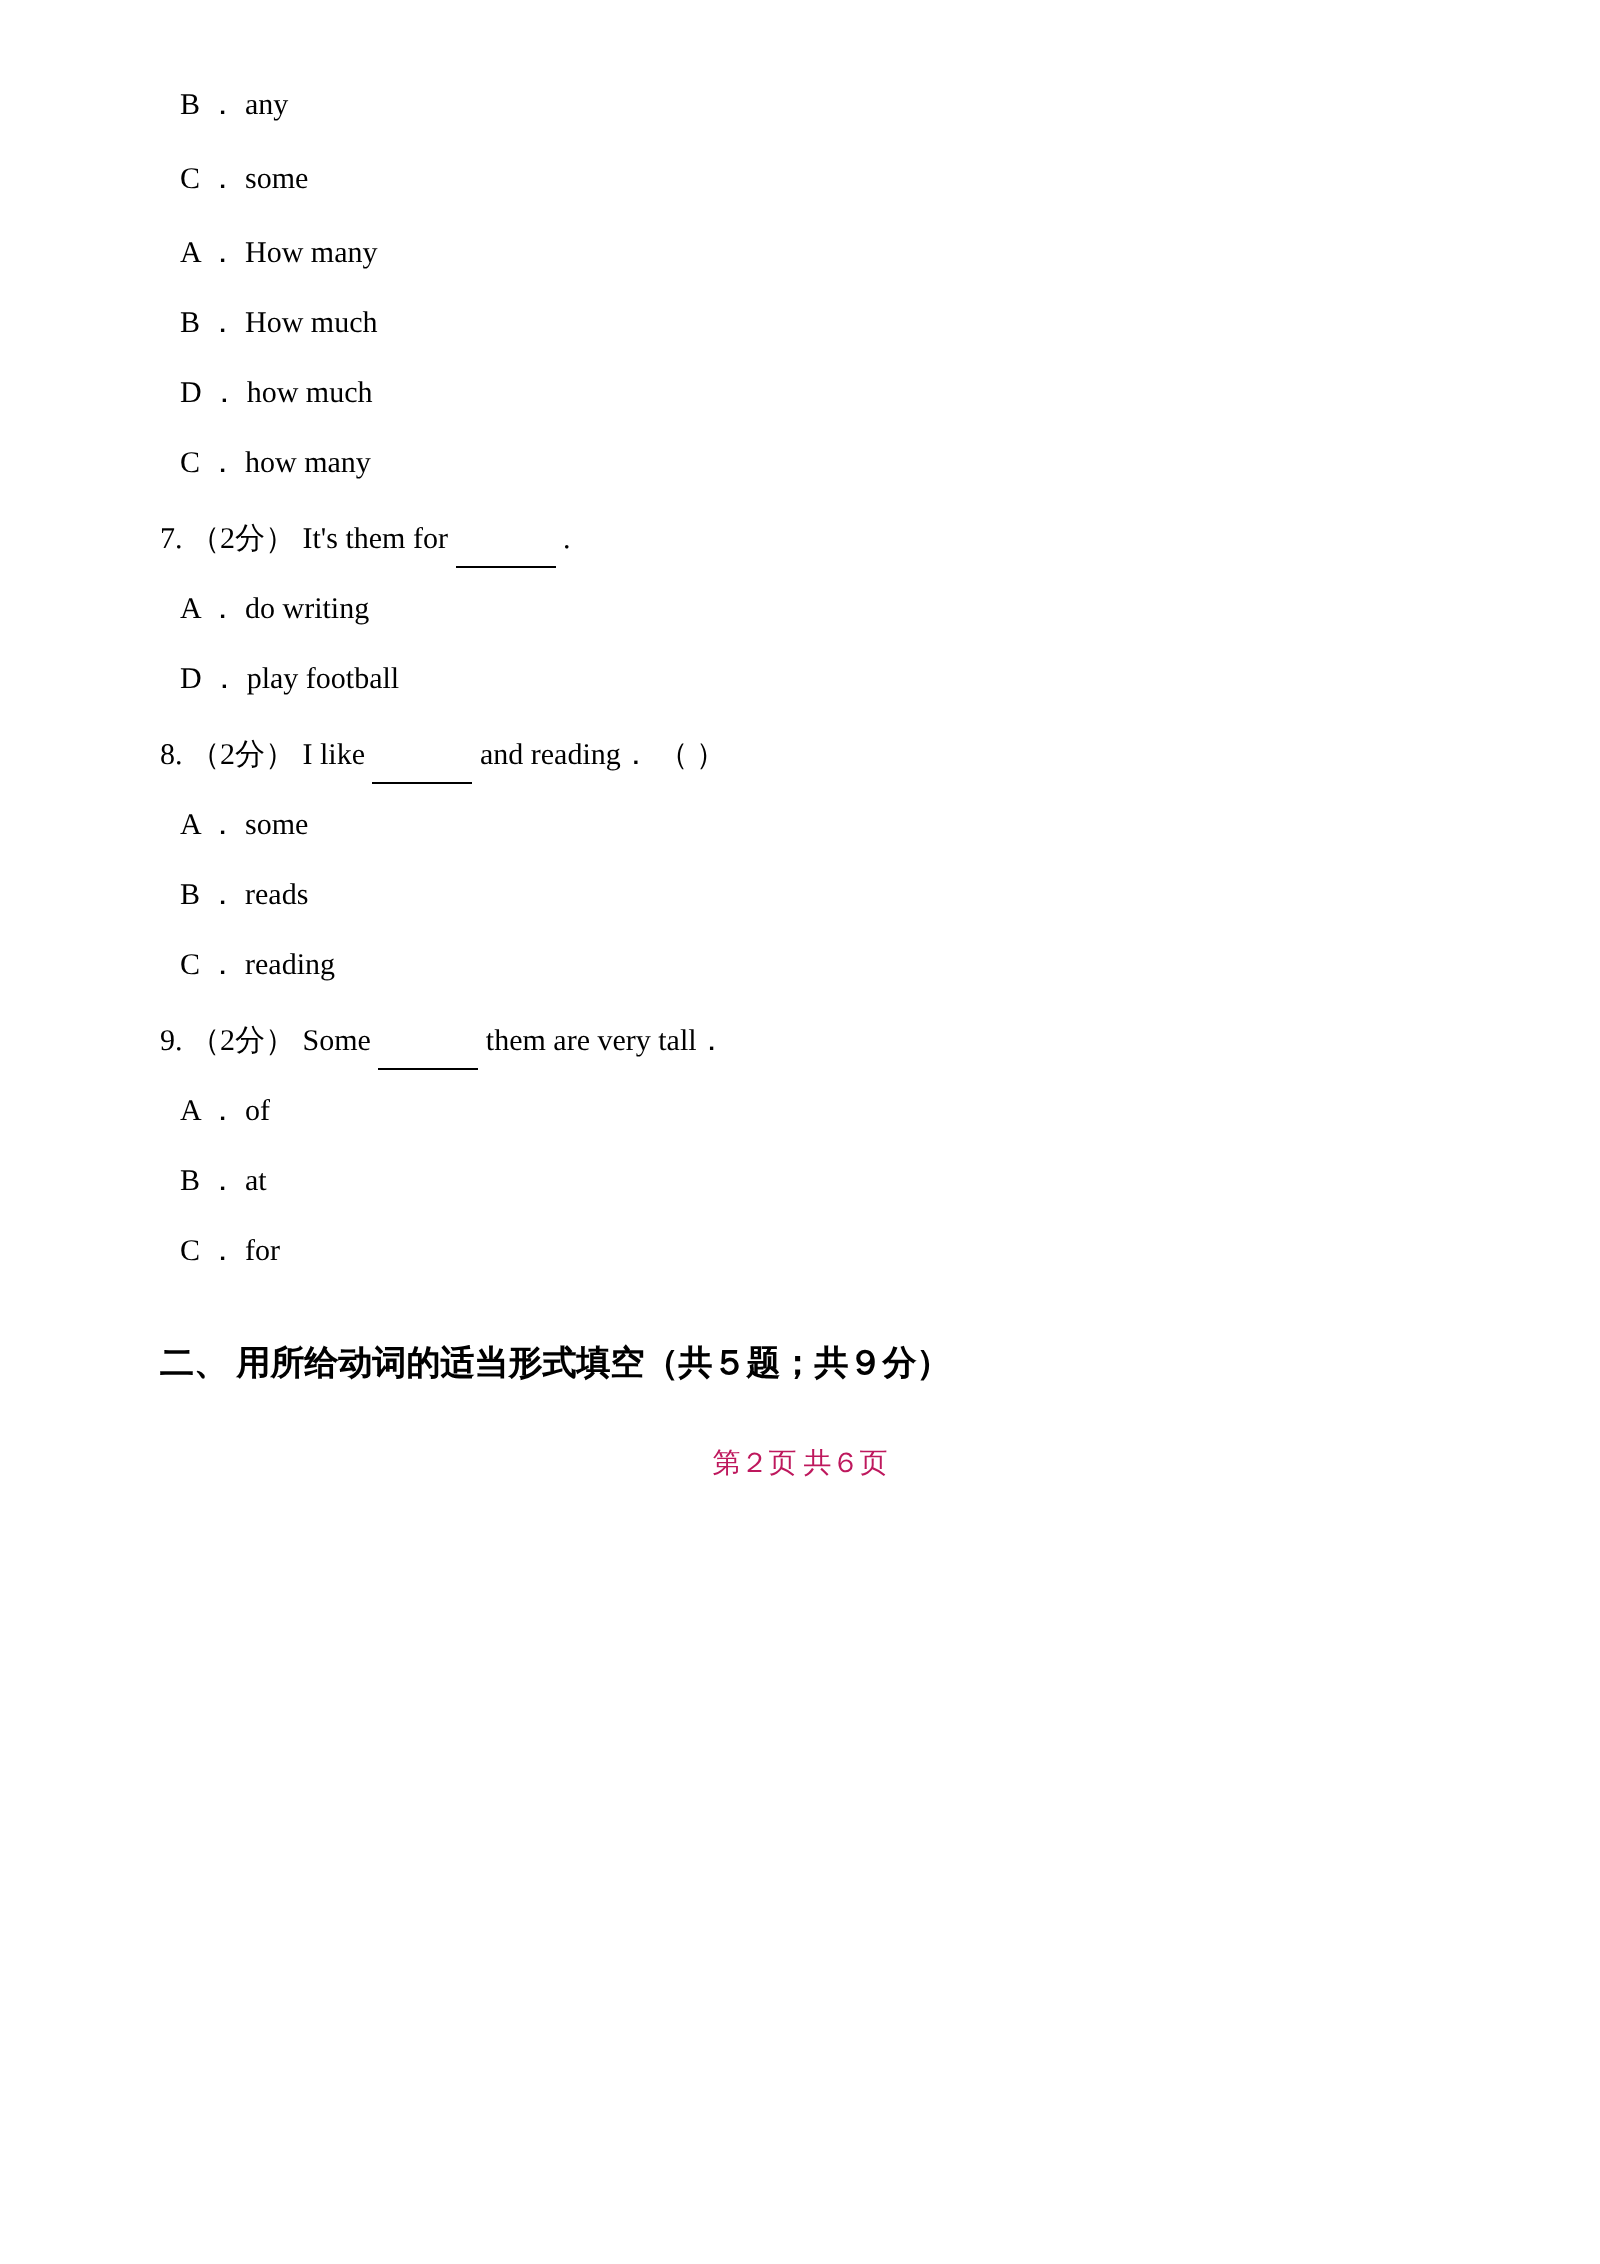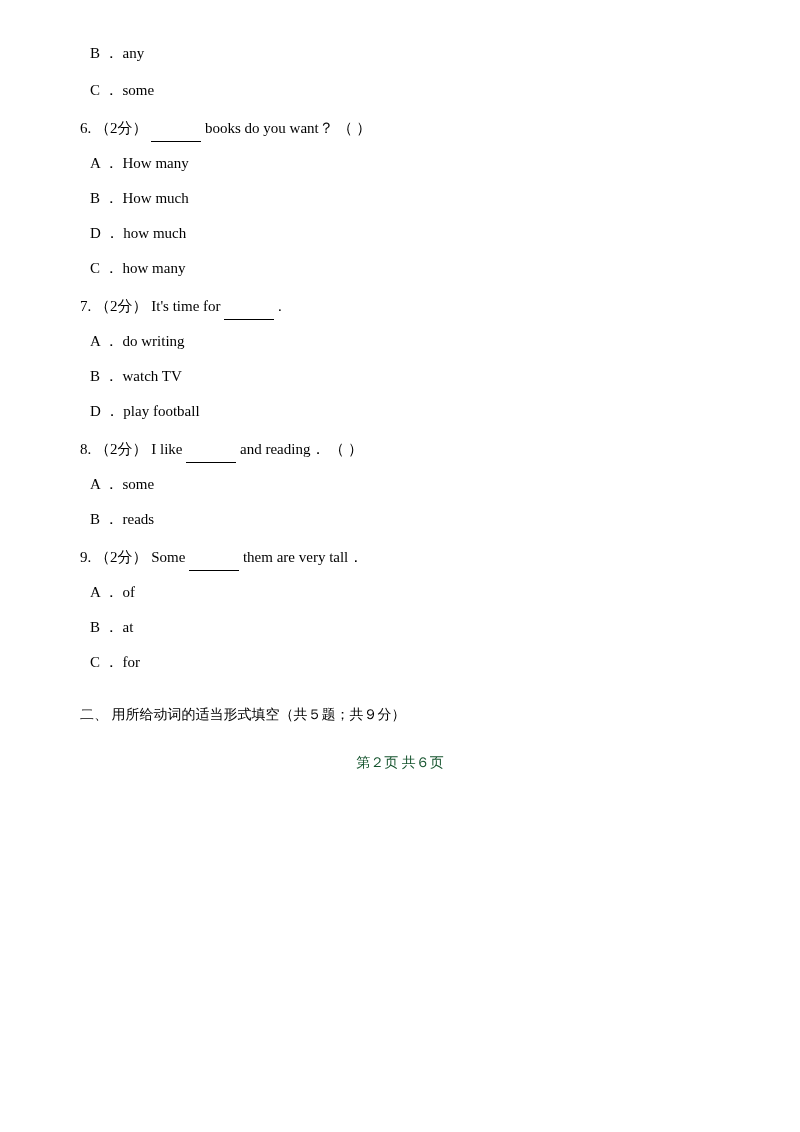--- a/index.html
+++ b/index.html
@@ -23,30 +23,30 @@
     .question-line {
       margin-bottom: 8px;
       line-height: 1.8;
     }
     .option-line {
       margin-bottom: 8px;
       line-height: 1.8;
       padding-left: 10px;
     }
     .section-title {
-      font-size: 14px;
-      font-weight: normal;
+      font-size: 17px;
+      font-weight: bold;
       margin-top: 30px;
       margin-bottom: 10px;
     }
     .page-footer {
       text-align: center;
       margin-top: 30px;
       font-size: 14px;
-      color: #14532d;
+      color: #be185d;
     }
     .blank {
       display: inline-block;
       border-bottom: 1px solid #000;
       min-width: 50px;
       vertical-align: bottom;
     }
     .bracket {
       display: inline-block;
       min-width: 30px;
@@ -65,27 +65,20 @@
 
 <div class="question-block">
   <div class="option-line">
     <span>C</span>
     <span> ．</span>
     <span>some</span>
   </div>
 </div>
 
 <div class="question-block">
-  <div class="question-line">
-    <span>6.</span>
-    <span>（2分）</span>
-    <span class="blank">&nbsp;&nbsp;&nbsp;&nbsp;&nbsp;&nbsp;</span>
-    <span>books do you want？</span>
-    <span class="bracket">（    ）</span>
-  </div>
   <div class="option-line">
     <span>A</span>
     <span> ．</span>
     <span>How many</span>
   </div>
   <div class="option-line">
     <span>B</span>
     <span> ．</span>
     <span>How much</span>
   </div>
@@ -98,33 +91,28 @@
     <span>C</span>
     <span> ．</span>
     <span>how many</span>
   </div>
 </div>
 
 <div class="question-block">
   <div class="question-line">
     <span>7.</span>
     <span>（2分）</span>
-    <span>It's time for</span>
+    <span>It's them for</span>
     <span class="blank">&nbsp;&nbsp;&nbsp;&nbsp;&nbsp;</span>
     <span>.</span>
   </div>
   <div class="option-line">
     <span>A</span>
     <span> ．</span>
     <span>do writing</span>
-  </div>
-  <div class="option-line">
-    <span>B</span>
-    <span> ．</span>
-    <span>watch TV</span>
   </div>
   <div class="option-line">
     <span>D</span>
     <span> ．</span>
     <span>play football</span>
   </div>
 </div>
 
 <div class="question-block">
   <div class="question-line">
@@ -137,20 +125,25 @@
   </div>
   <div class="option-line">
     <span>A</span>
     <span> ．</span>
     <span>some</span>
   </div>
   <div class="option-line">
     <span>B</span>
     <span> ．</span>
     <span>reads</span>
+  </div>
+  <div class="option-line">
+    <span>C</span>
+    <span> ．</span>
+    <span>reading</span>
   </div>
 </div>
 
 <div class="question-block">
   <div class="question-line">
     <span>9.</span>
     <span>（2分）</span>
     <span>Some</span>
     <span class="blank">&nbsp;&nbsp;&nbsp;&nbsp;&nbsp;&nbsp;&nbsp;&nbsp;</span>
     <span>them are very tall．</span>

